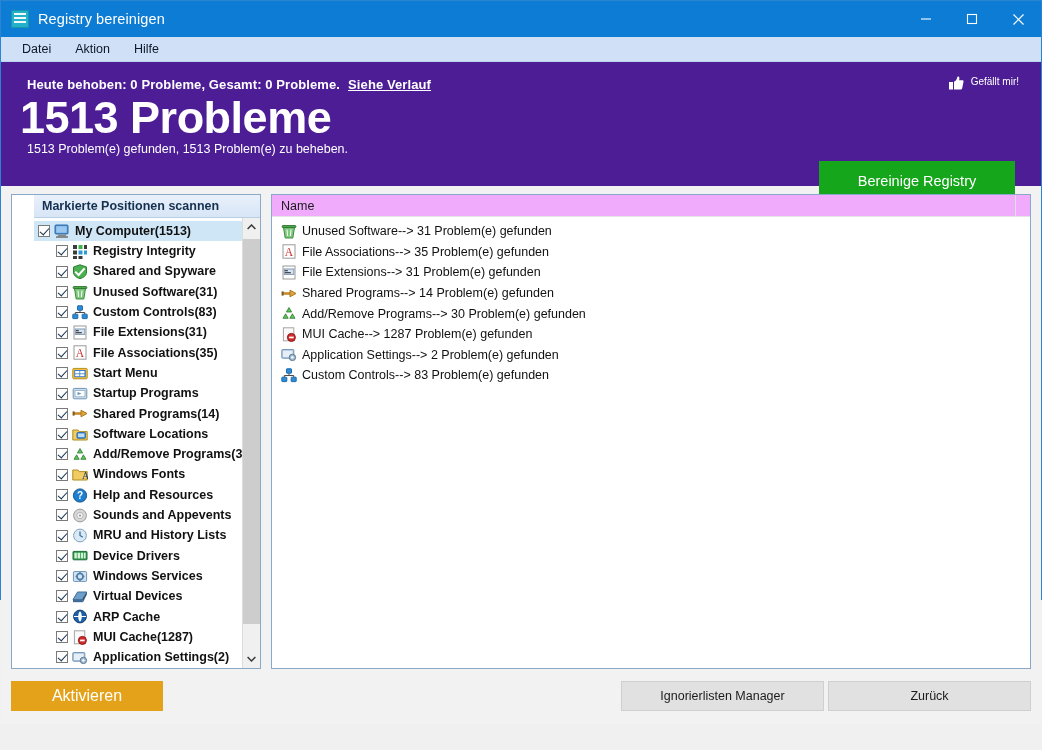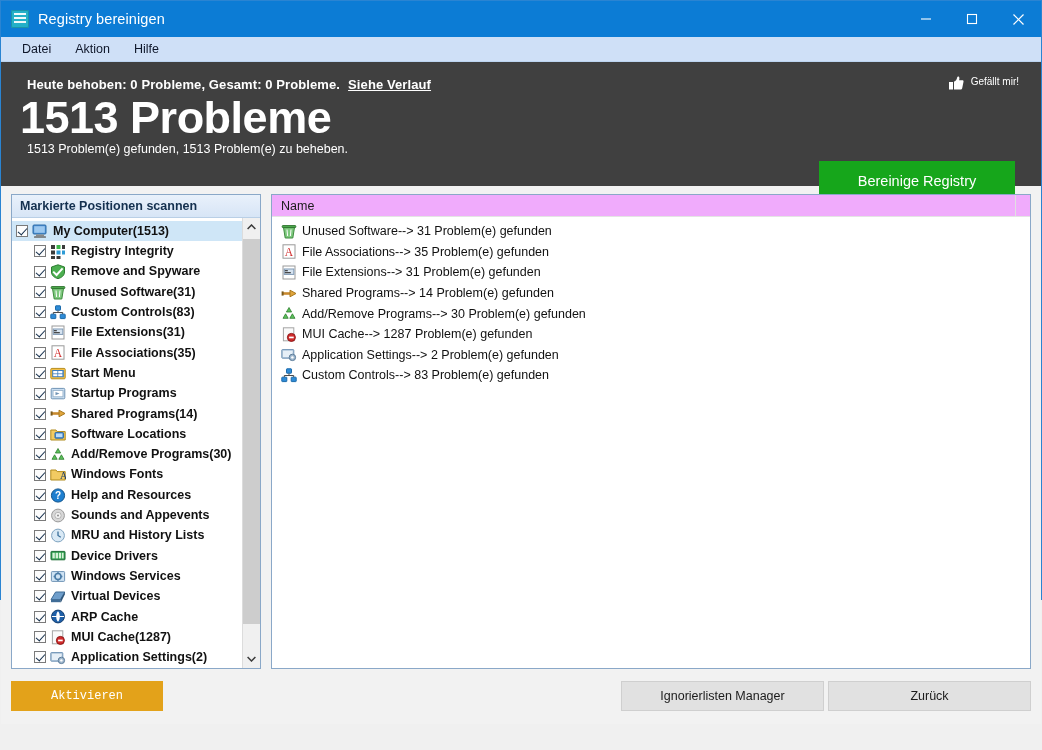--- a/index.html
+++ b/index.html
@@ -45,21 +45,21 @@
   .menubar{
     height:24px;background:#cfe0f7;display:flex;align-items:center;
     padding-left:10px;flex:none;border-bottom:1px solid #bcd4f0;
   }
   .menuitem{
     font-size:12.5px;color:#0f172a;padding:2px 11px;margin-right:2px;
   }
 
   
   .banner{
-    background:#404040;color:#ffffff;height:124px;position:relative;flex:none;
+    background:#4c1d95;color:#ffffff;height:124px;position:relative;flex:none;
     padding:0 22px;box-sizing:border-box;
   }
   .banner-top{
     position:absolute;left:26px;top:15px;
     font-size:13px;font-weight:bold;letter-spacing:.1px;
   }
   .banner-top .lnk{
     color:#ffffff;text-decoration:underline;margin-left:8px;font-weight:bold;
   }
   .banner-big{
@@ -89,21 +89,21 @@
 
   
   .content{
     flex:1 1 auto;display:flex;padding:8px 10px 0 10px;box-sizing:border-box;
     gap:10px;background:#f2f2f2;
   }
 
   
   .left-panel{
     width:250px;flex:none;display:flex;flex-direction:column;
-    border:1px solid #8aa8c8;background:#ffffff;box-sizing:border-box;
+    border:1px solid #8aa8c8;background:#ffffff;box-sizing:border-box;padding-left:22px;
   }
   .left-head{
     height:22px;flex:none;
     background:linear-gradient(to bottom,#e9f1fb,#d7e5f6);
     border-bottom:1px solid #b9cfe6;
     display:flex;align-items:center;padding-left:8px;
     font-size:12.5px;font-weight:bold;color:#14304f;
   }
   .tree-wrap{flex:1 1 auto;display:flex;overflow:hidden;position:relative;}
   .tree{
@@ -161,21 +161,21 @@
   }
   .ricon{width:16px;height:15px;flex:none;margin-right:5px;position:relative;}
 
   
   .footer{
     height:55px;flex:none;display:flex;align-items:center;
     padding:0 10px;box-sizing:border-box;background:#f2f2f2;position:relative;
   }
   .btn-activate{
     width:152px;height:30px;background:#e3a21a;border:none;color:#ffffff;
-    font-size:12px;font-family:Liberation Mono, monospace;cursor:pointer;
+    font-size:16px;font-family:Liberation Sans, sans-serif;cursor:pointer;
   }
   .footer-right{margin-left:auto;display:flex;gap:4px;}
   .btn-grey{
     width:203px;height:30px;background:#e1e1e1;border:1px solid #cfcfcf;
     color:#1b1b1b;font-size:12.5px;font-family:inherit;cursor:pointer;
   }
   .btn-grey.narrow{width:203px;}
 </style>
 </head>
 <body>
@@ -261,21 +261,21 @@
                   <rect x="6.5" y="12" width="4" height="3" fill="#3b3b3b"></rect>
                 </svg></span>
               <span class="tlabel">Registry Integrity</span>
             </div>
             <div class="trow child">
               <span class="chk"></span>
               <span class="ticon"><svg width="16" height="15" viewBox="0 0 16 15">
                   <path d="M8 0.8 L14.5 3 L14.5 8 C14.5 11.5 11.5 13.8 8 14.6 C4.5 13.8 1.5 11.5 1.5 8 L1.5 3 Z" fill="#4caf50" stroke="#2e7d32"></path>
                   <path d="M3.2 7.6 L6.6 11 L12.6 4.4" fill="none" stroke="#ffffff" stroke-width="2"></path>
                 </svg></span>
-              <span class="tlabel">Remove and Spyware</span>
+              <span class="tlabel">Shared and Spyware</span>
             </div>
             <div class="trow child">
               <span class="chk"></span>
               <span class="ticon"><svg width="16" height="15" viewBox="0 0 16 15">
                   <path d="M2.5 3.5 L13.5 3.5 L11.8 14 L4.2 14 Z" fill="#7ec97e" stroke="#3f8c3f"></path>
                   <rect x="1.2" y="1.6" width="13.6" height="2" rx=".6" fill="#4fae4f" stroke="#337733"></rect>
                   <line x1="6" y1="5.5" x2="6.6" y2="12" stroke="#ffffff" stroke-width="1"></line>
                   <line x1="10" y1="5.5" x2="9.4" y2="12" stroke="#ffffff" stroke-width="1"></line>
                 </svg></span>
               <span class="tlabel">Unused Software(31)</span>

